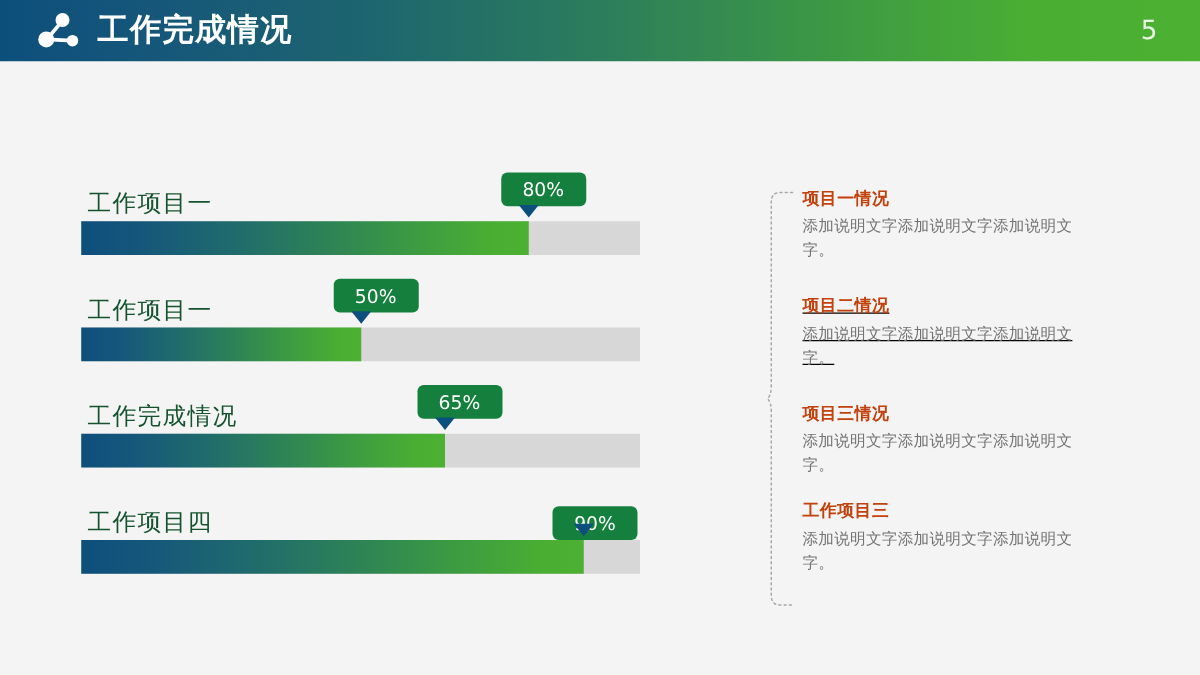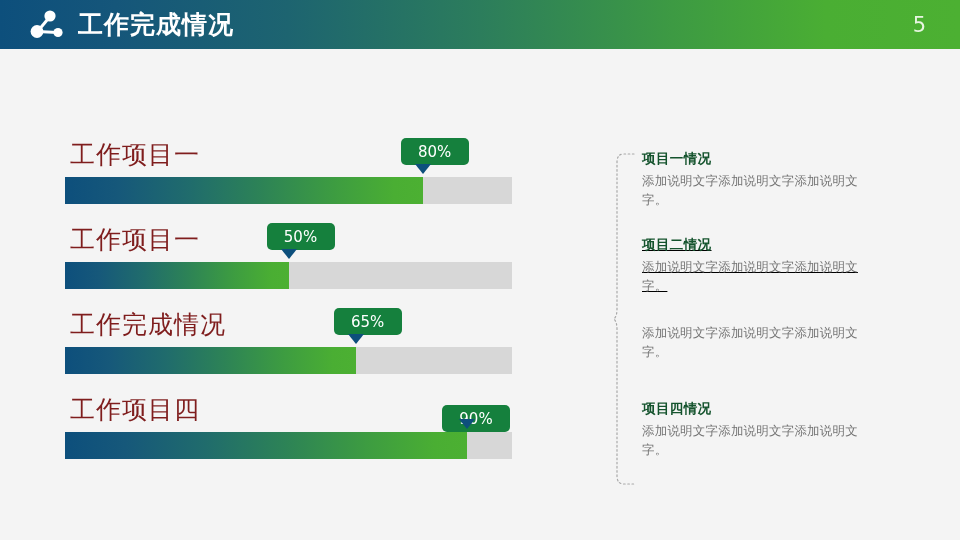--- a/index.html
+++ b/index.html
@@ -67,23 +67,23 @@
     top: 136px;
     width: 447px;
   }
   .bar-row {
     position: relative;
     height: 85px;
   }
   .bar-label {
     position: absolute;
     left: 5px;
-    top: 6px;
-    color: #7f1d1d;
-    font-size: 25px;
+    top: 18px;
+    color: #14532d;
+    font-size: 19px;
     letter-spacing: 1px;
     line-height: 1;
     white-space: nowrap;
   }
   .bar-track {
     position: absolute;
     left: 0;
     top: 41px;
     width: 447px;
     height: 27px;
@@ -135,21 +135,21 @@
     top: 0;
     width: 22px;
     height: 334px;
   }
   .note {
     position: absolute;
     left: 28px;
     width: 262px;
   }
   .note-title {
-    color: #14532d;
+    color: #c2410c;
     font-size: 13.5px;
     font-weight: bold;
     line-height: 1.1;
     letter-spacing: 0.4px;
     margin: 0 0 5px 0;
   }
   .note-body {
     color: #737373;
     font-size: 12.5px;
     line-height: 1.55;
@@ -217,22 +217,23 @@
     <div id="notes-list">
         <div class="note" style="top: 0px;">
           <div class="note-title">项目一情况</div>
           <div class="note-body">添加说明文字添加说明文字添加说明文字。</div>
         </div>
         <div class="note" style="top: 86px; text-decoration: underline;">
           <div class="note-title">项目二情况</div>
           <div class="note-body">添加说明文字添加说明文字添加说明文字。</div>
         </div>
         <div class="note" style="top: 172px;">
+          <div class="note-title">项目三情况</div>
           <div class="note-body">添加说明文字添加说明文字添加说明文字。</div>
         </div>
         <div class="note" style="top: 250px;">
-          <div class="note-title">项目四情况</div>
+          <div class="note-title">工作项目三</div>
           <div class="note-body">添加说明文字添加说明文字添加说明文字。</div>
         </div>
       </div>
   </div>
 
 </div>
 
 </body></html>

